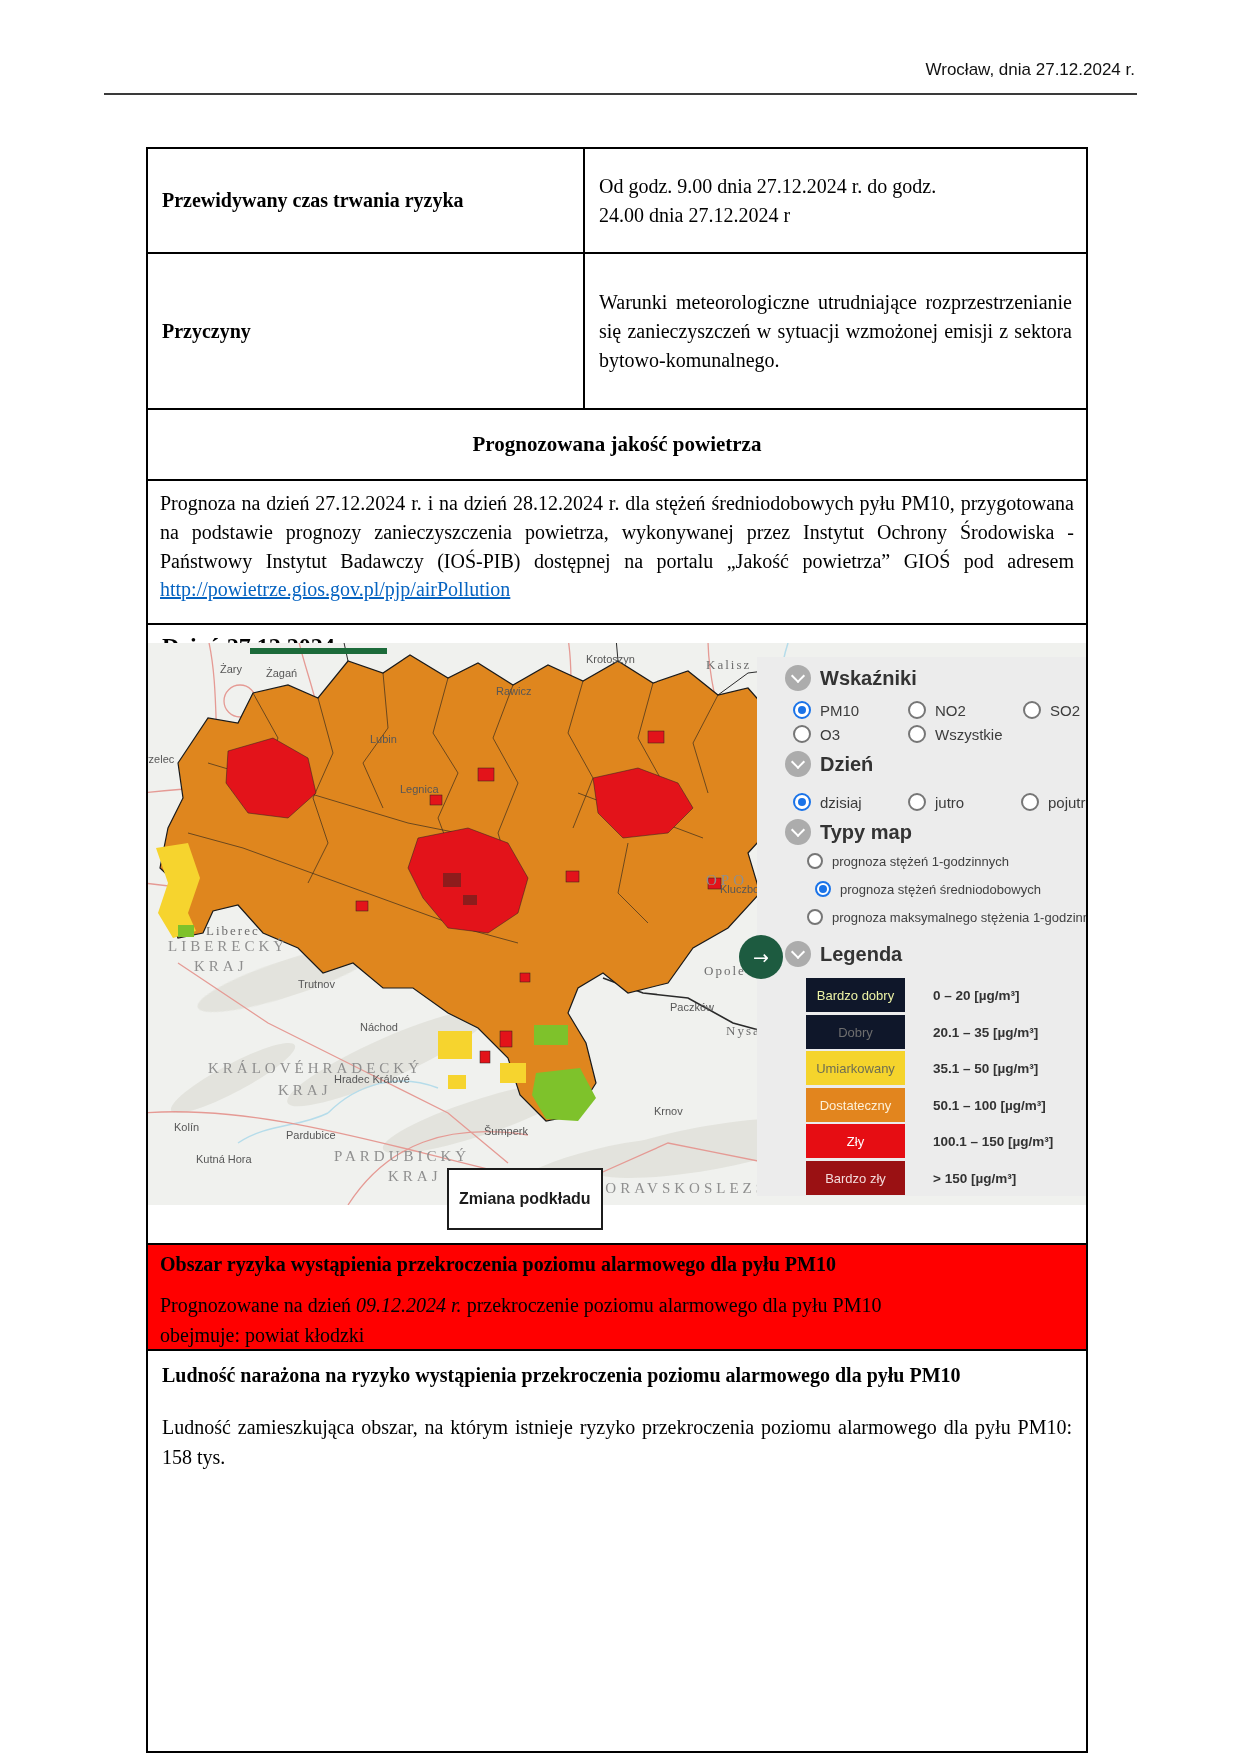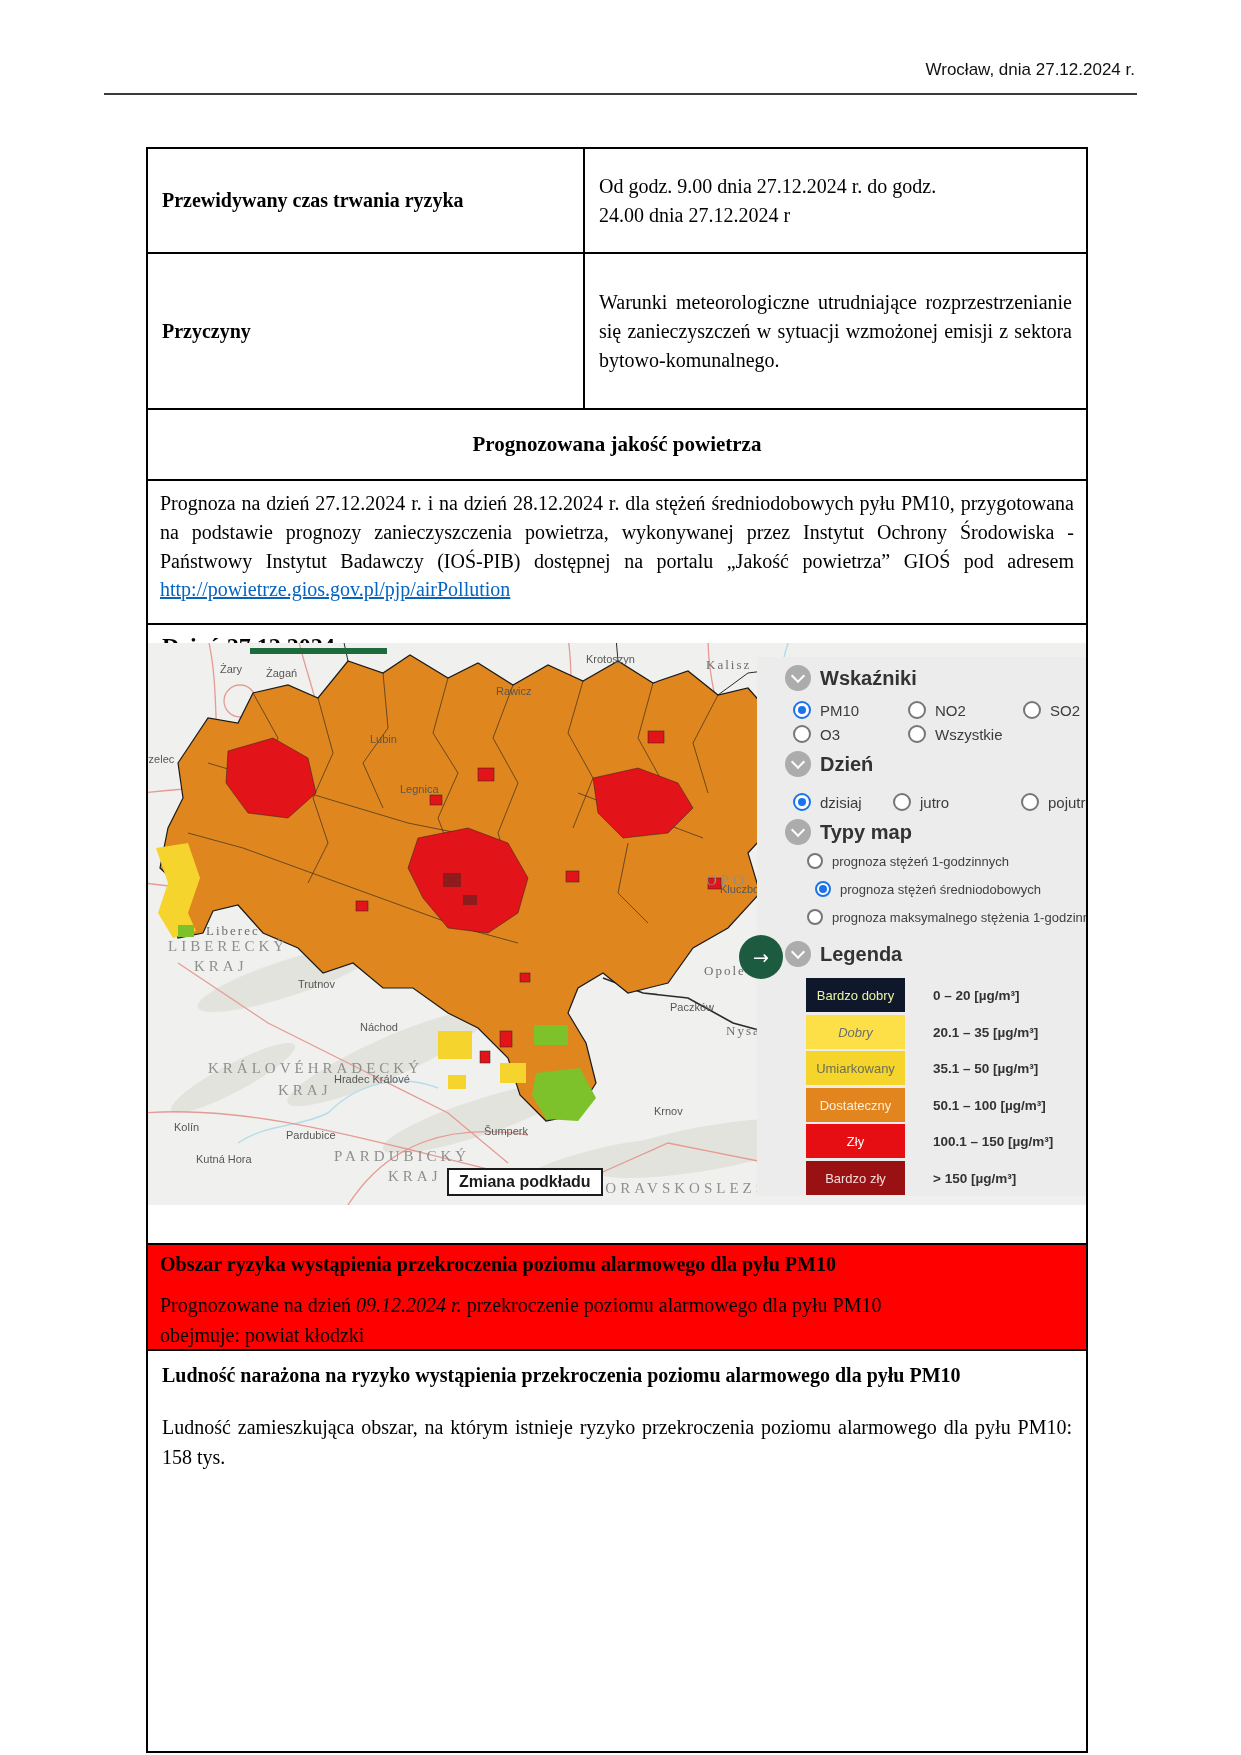--- a/index.html
+++ b/index.html
@@ -36,21 +36,21 @@
 
   
   .map-wrap{position:absolute;left:148px;top:643px;width:938px;height:562px;background:#f0f1ee;}
   .map-wrap svg{display:block;}
   .city{font-family:"Liberation Sans",sans-serif;font-size:11px;fill:#575757;}
   .city-big{font-family:"Liberation Serif",serif;font-size:13px;fill:#6e6e6e;letter-spacing:2px;}
   .kraj{font-family:"Liberation Serif",serif;font-size:15px;fill:#8f8f8f;letter-spacing:4px;}
 
   .basemap-btn{position:absolute;left:447px;top:1168px;background:#fff;border:2px solid #1c1c1c;
                font-family:"Liberation Sans",sans-serif;font-weight:bold;font-size:16px;color:#1c1c1c;
-               padding:3px 10px;cursor:pointer;}
+               padding:20px 10px;cursor:pointer;}
 
   
   .panel{position:absolute;left:757px;top:657px;width:329px;height:539px;background:#ececec;
          overflow:hidden;font-family:"Liberation Sans",sans-serif;}
   .sec-head{position:absolute;display:flex;align-items:center;gap:9px;}
   .chev{width:26px;height:26px;border-radius:50%;background:#acacac;position:relative;flex:none;}
   .chev::after{content:"";position:absolute;left:8px;top:6px;width:8px;height:8px;
                border-right:2.5px solid #fff;border-bottom:2.5px solid #fff;transform:rotate(45deg);}
   .sec-title{font-weight:bold;font-size:20px;color:#333;}
   .opt{position:absolute;display:flex;align-items:center;gap:9px;font-size:15px;color:#3c3c3c;white-space:nowrap;}
@@ -60,21 +60,21 @@
   .radio.sel::after{content:"";position:absolute;left:3px;top:3px;width:8px;height:8px;border-radius:50%;
                     background:#1a73e8;}
   .opt.small{font-size:13px;color:#414141;}
   .opt.small .radio{width:12px;height:12px;}
   .opt.small .radio.sel::after{left:2px;top:2px;width:8px;height:8px;}
   .lg-box{position:absolute;left:49px;width:99px;height:34px;display:flex;align-items:center;
           justify-content:center;font-size:13px;}
   .lg-range{position:absolute;left:176px;height:34px;display:flex;align-items:center;
             font-size:13.5px;font-weight:bold;color:#333;}
   .lg0{background:#0f172a;color:#edf3a6;}
-  .lg1{background:#fde047;color:#6e6e6e;font-style:italic;}
+  .lg1{background:#0f172a;color:#6e6e6e;}
   .lg2{background:#f5d42c;color:#6e6e52;}
   .lg3{background:#e2851e;color:#fdf0d8;}
   .lg4{background:#e60d13;color:#ffffff;}
   .lg5{background:#9a1113;color:#f3dada;}
 
   .panel-toggle{position:absolute;left:739px;top:935px;width:44px;height:44px;border-radius:50%;
                 background:#1d5b40;color:#fff;display:flex;align-items:center;justify-content:center;
                 font-family:"DejaVu Sans",sans-serif;font-size:19px;cursor:pointer;}
 </style>
 </head>
@@ -269,21 +269,21 @@
     </div>
 
     <div class="sec-head" style="left:28px;top:94px;">
       <span class="chev"></span>
       <span class="sec-title">Dzień</span>
     </div>
     <div class="opt" style="left:36px;top:136px;">
       <span class="radio sel"></span>
       <span>dzisiaj</span>
     </div>
-    <div class="opt" style="left:136px;top:136px;">
+    <div class="opt" style="left:151px;top:136px;">
       <span class="radio"></span>
       <span>jutro</span>
     </div>
     <div class="opt" style="left:264px;top:136px;">
       <span class="radio"></span>
       <span>pojutrze</span>
     </div>
 
     <div class="sec-head" style="left:28px;top:162px;">
       <span class="chev"></span>

